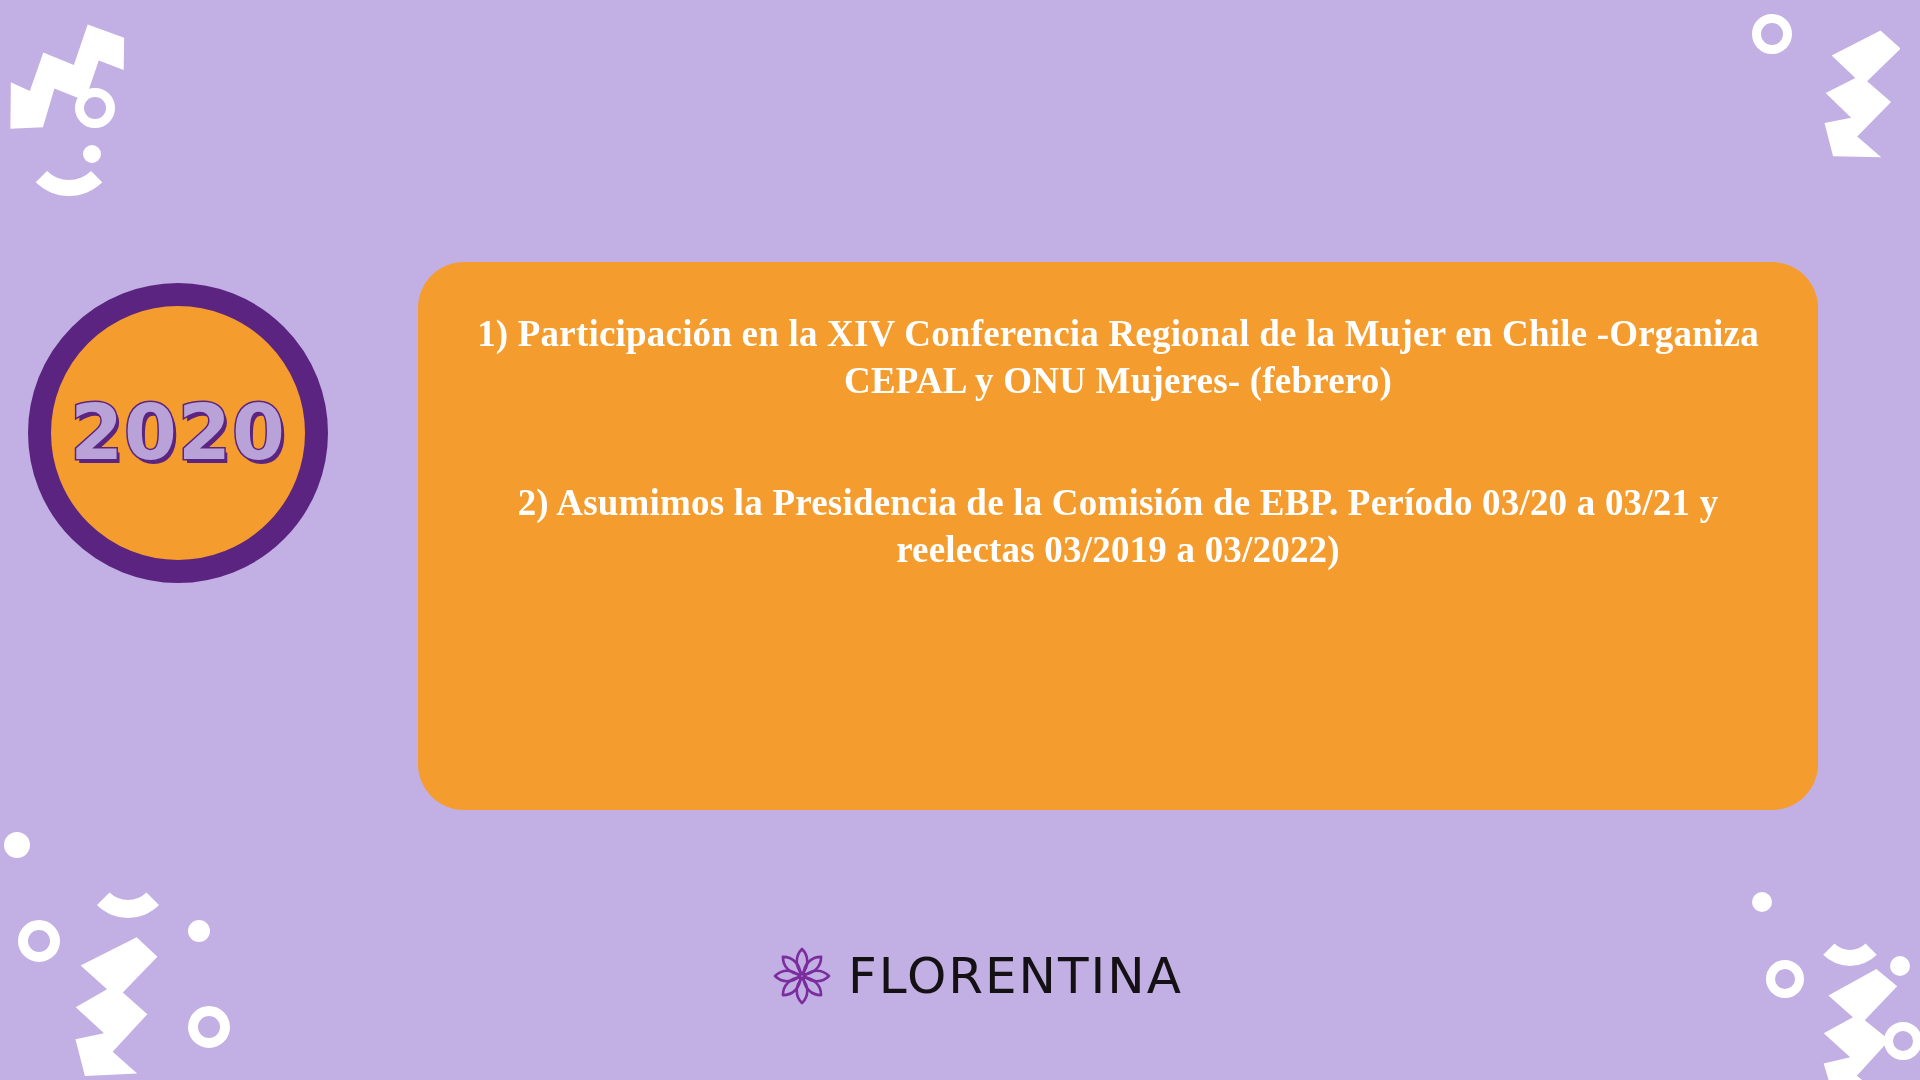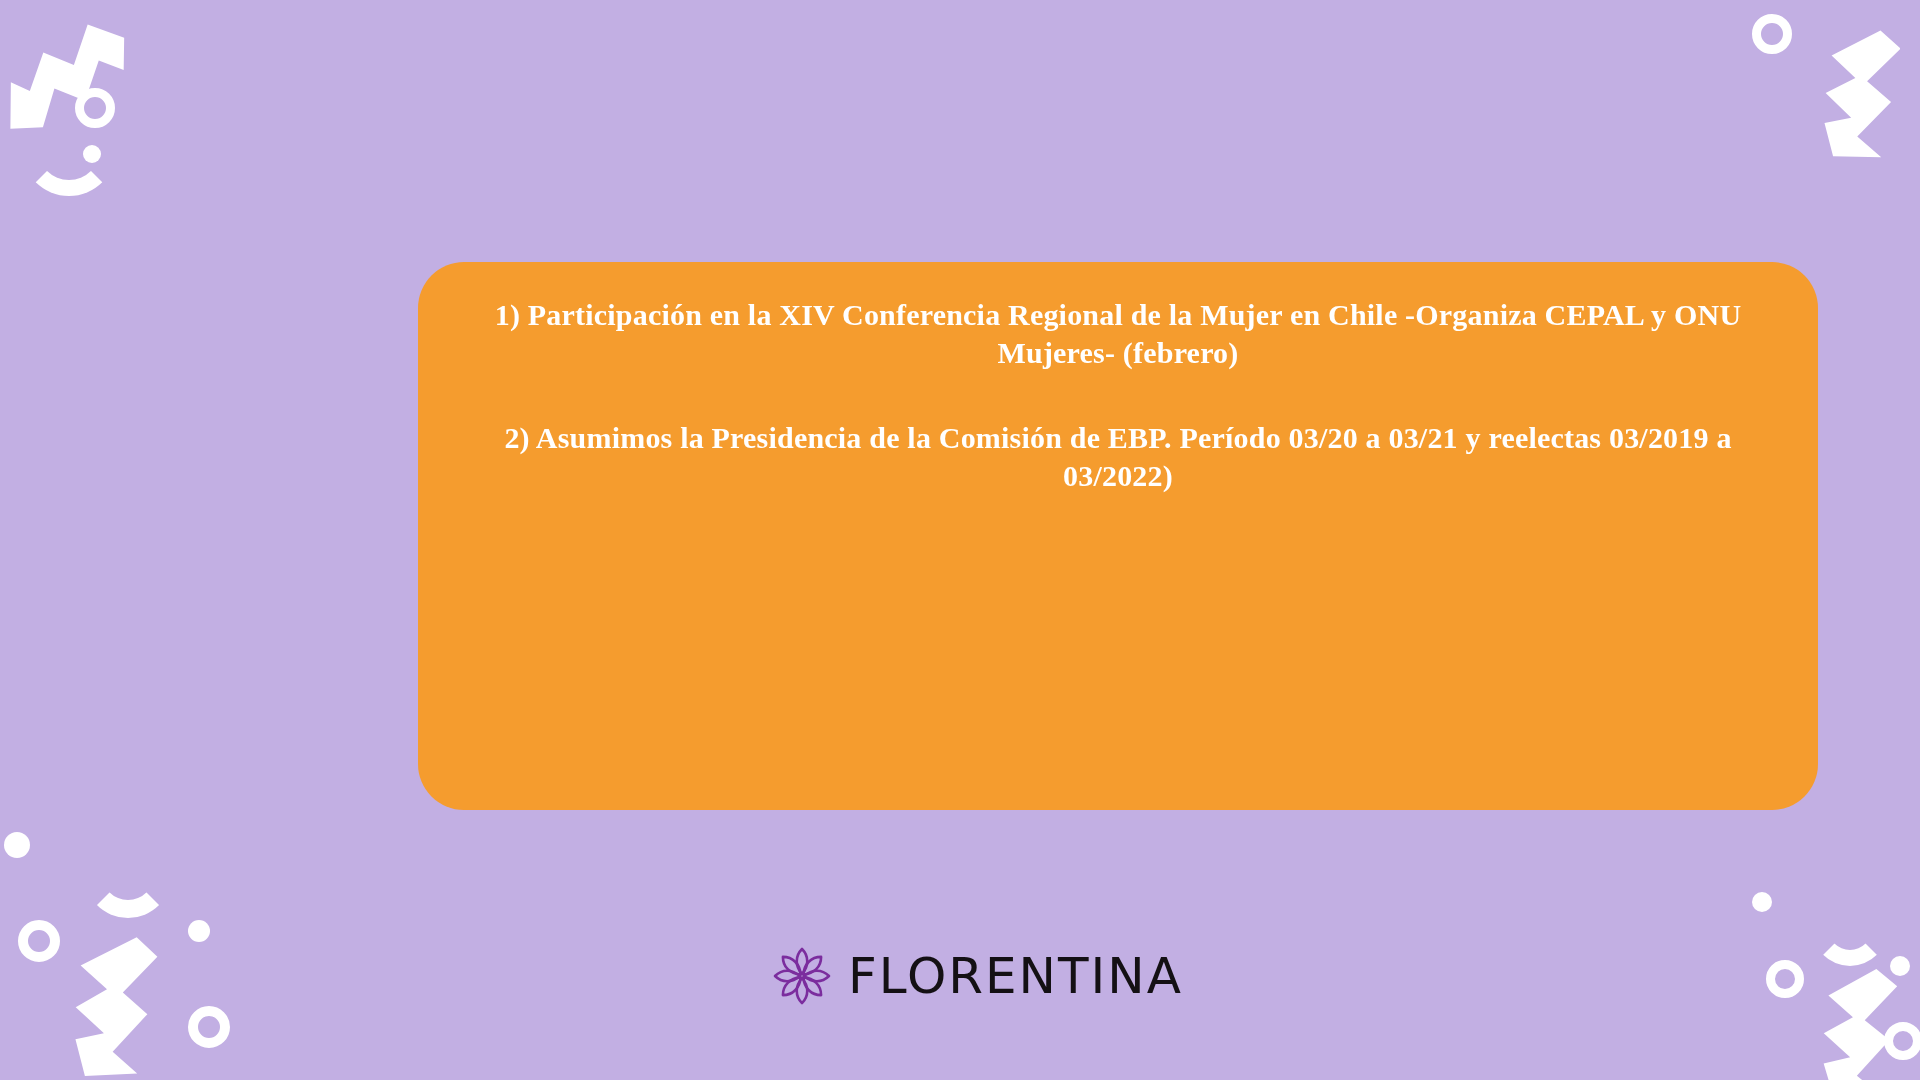--- a/index.html
+++ b/index.html
@@ -93,26 +93,26 @@
     border-radius: 46px;
     box-sizing: border-box;
     padding: 34px 34px 30px 34px;
     display: flex;
     flex-direction: column;
     justify-content: flex-start;
     align-items: center;
   }
   .card-para {
     width: 100%;
-    margin: 0;
+    margin: 14px;
     color: #ffffff;
     text-align: center;
     font-family: "Liberation Serif", serif;
     font-weight: 700;
-    font-size: 30px;
+    font-size: 37px;
     line-height: 1.28;
     letter-spacing: 0.2px;
   }
   .card-gap {
     height: 46px;
     flex: 0 0 auto;
   }
 
   
   .footer-logo {
@@ -175,20 +175,23 @@
     <div class="deco ring" style="left:1766px; top:960px; width:20px; height:20px; border-width:9px;"></div>
     <div class="deco dot" style="left:1890px; top:956px; width:20px; height:20px;"></div>
     <div class="deco zig" style="left:1768px; top:960px;">
       <svg width="130" height="140" viewBox="0 0 130 140" aria-hidden="true">
         <path d="M104 6 L126 22 L96 58 L122 76 L92 114 L118 132 L70 136 L58 104 L84 96 L56 74 L84 56 L58 36 Z" fill="#ffffff" transform="rotate(4 65 70)"></path>
       </svg>
     </div>
     <div class="deco ring" style="left:1884px; top:1022px; width:20px; height:20px; border-width:9px;"></div>
   </div>
 
+  <div class="year-badge">
+    <span class="year-text">2020</span>
+  </div>
 
   <div class="card">
     <p class="card-para">1) Participación en la XIV Conferencia Regional de la Mujer en Chile -Organiza CEPAL y ONU Mujeres- (febrero)</p>
     <div class="card-gap"></div>
     <p class="card-para">2) Asumimos la Presidencia de la Comisión de EBP.  Período 03/20 a 03/21 y reelectas 03/2019 a 03/2022)</p>
   </div>
 
   <div class="footer-logo">
     <span>
       <svg class="flower-icon" width="64" height="64" viewBox="0 0 64 64" aria-hidden="true">

